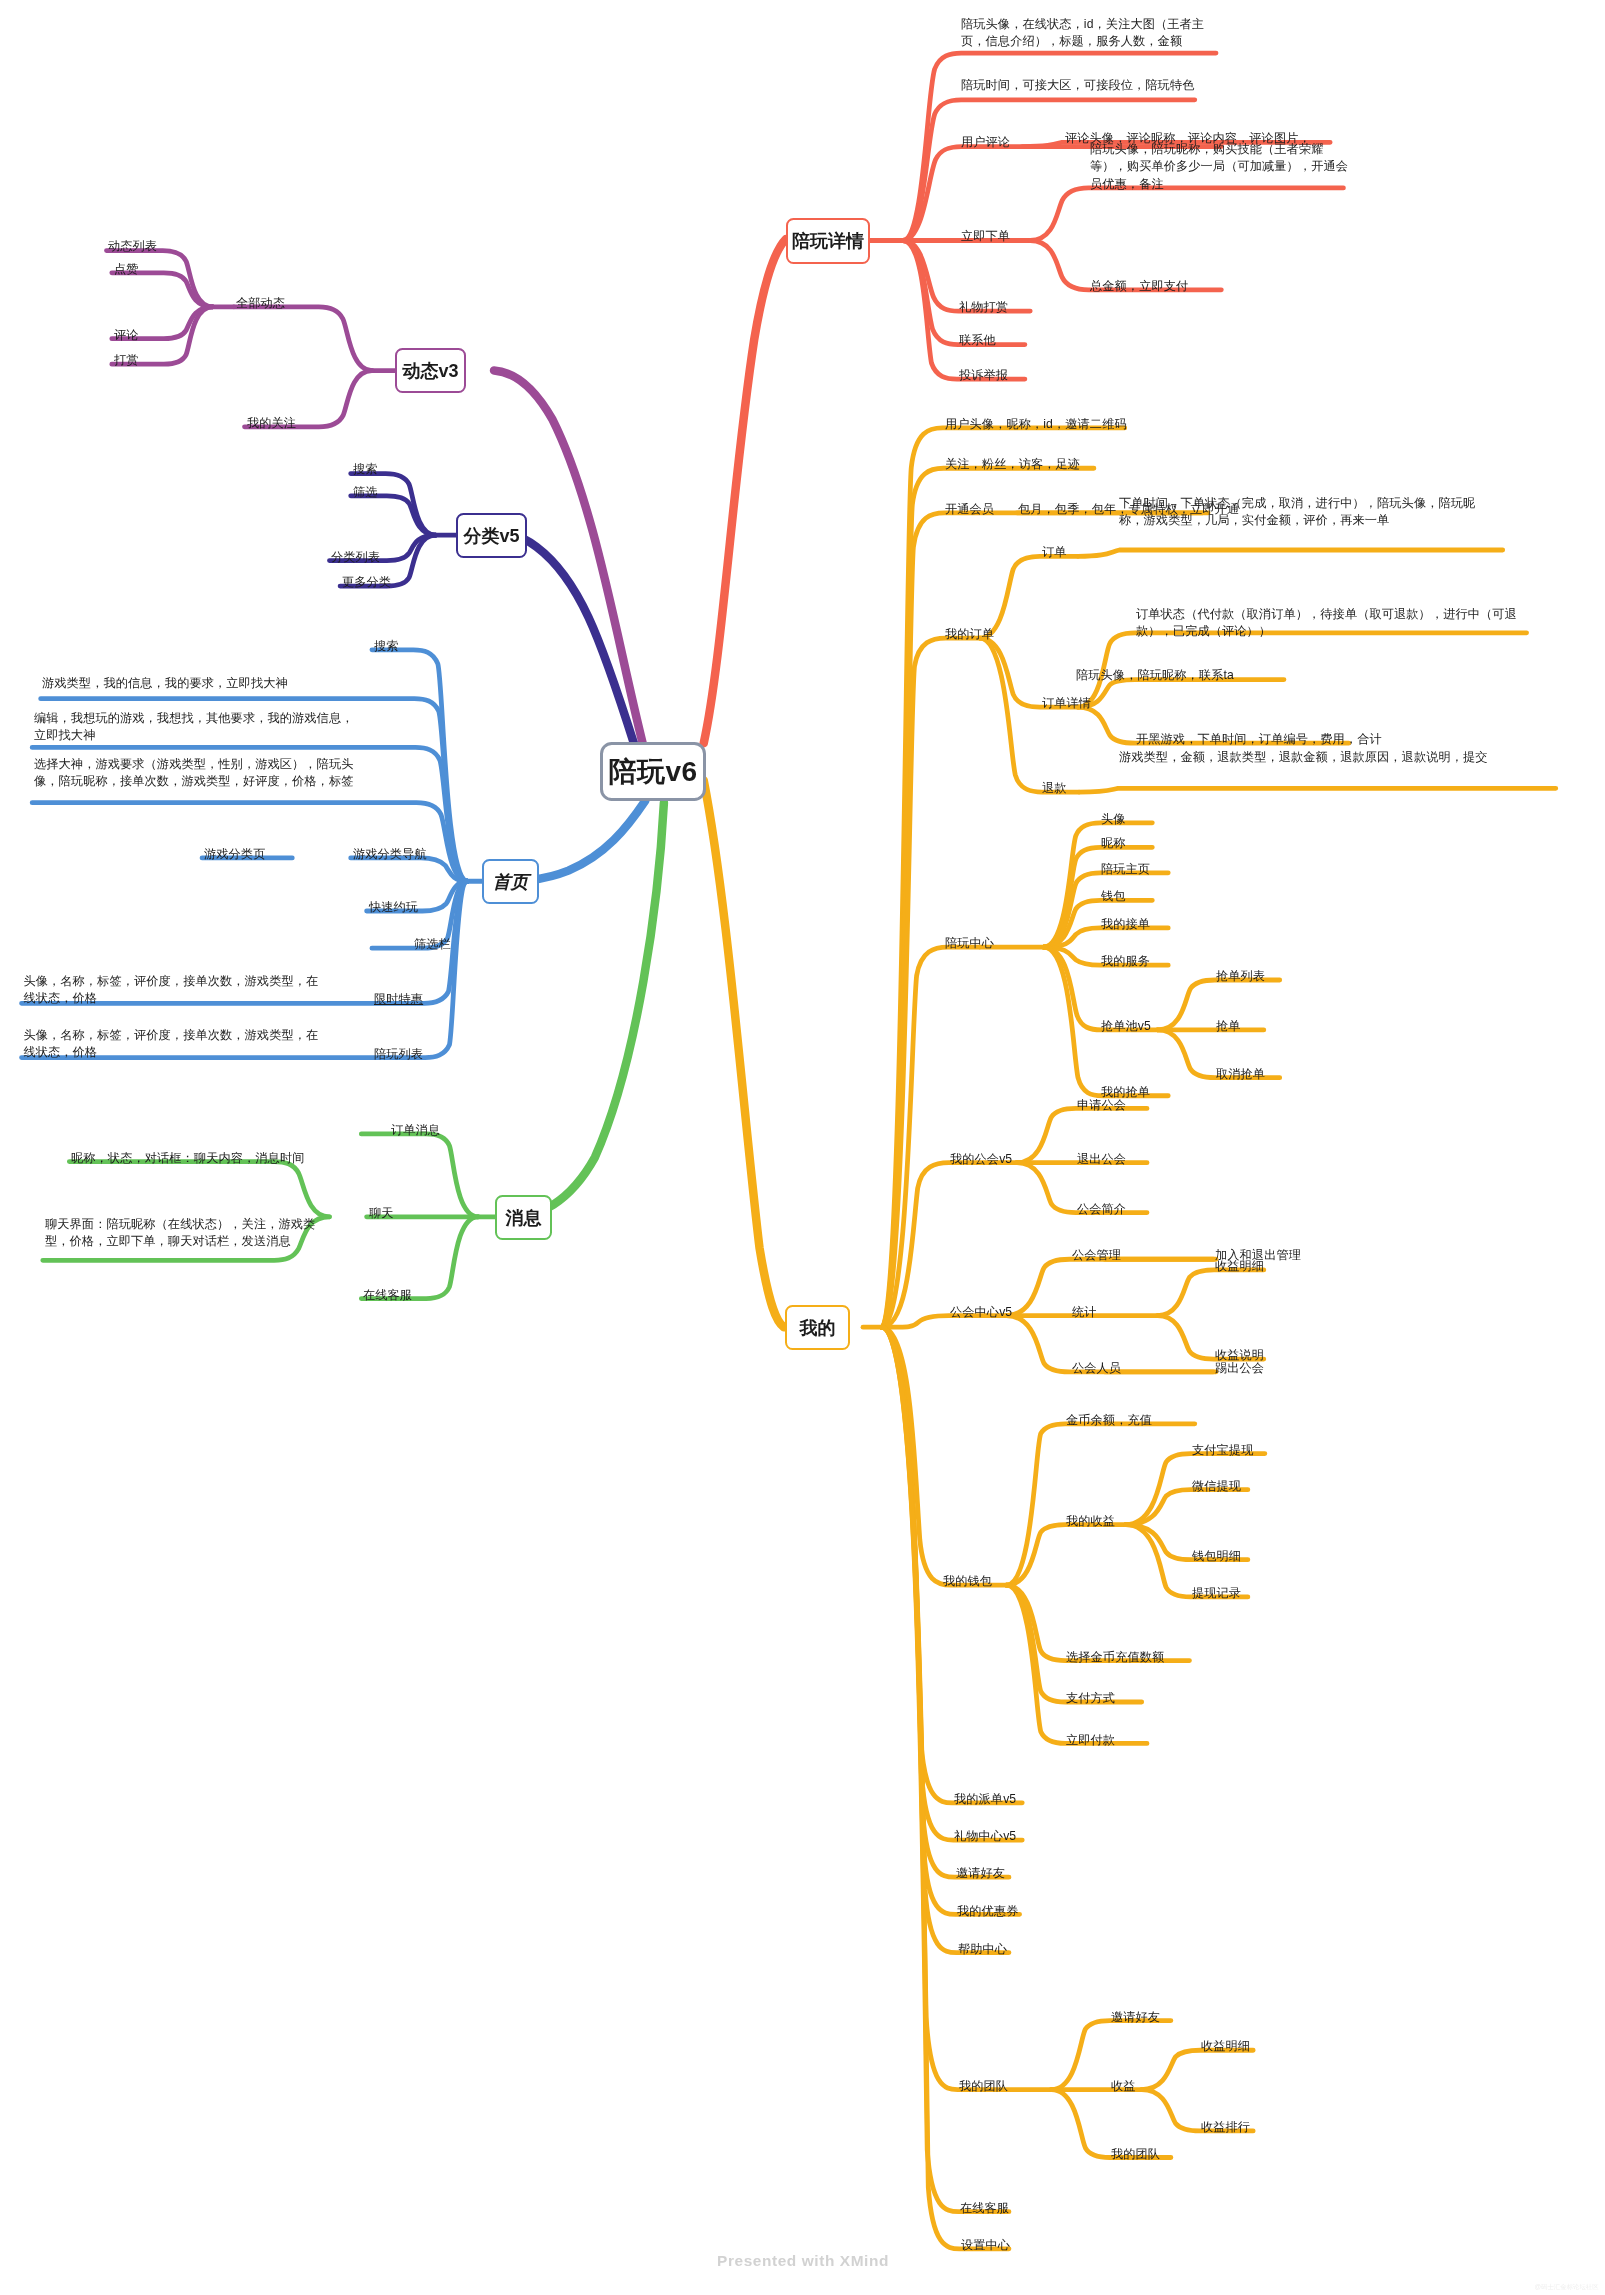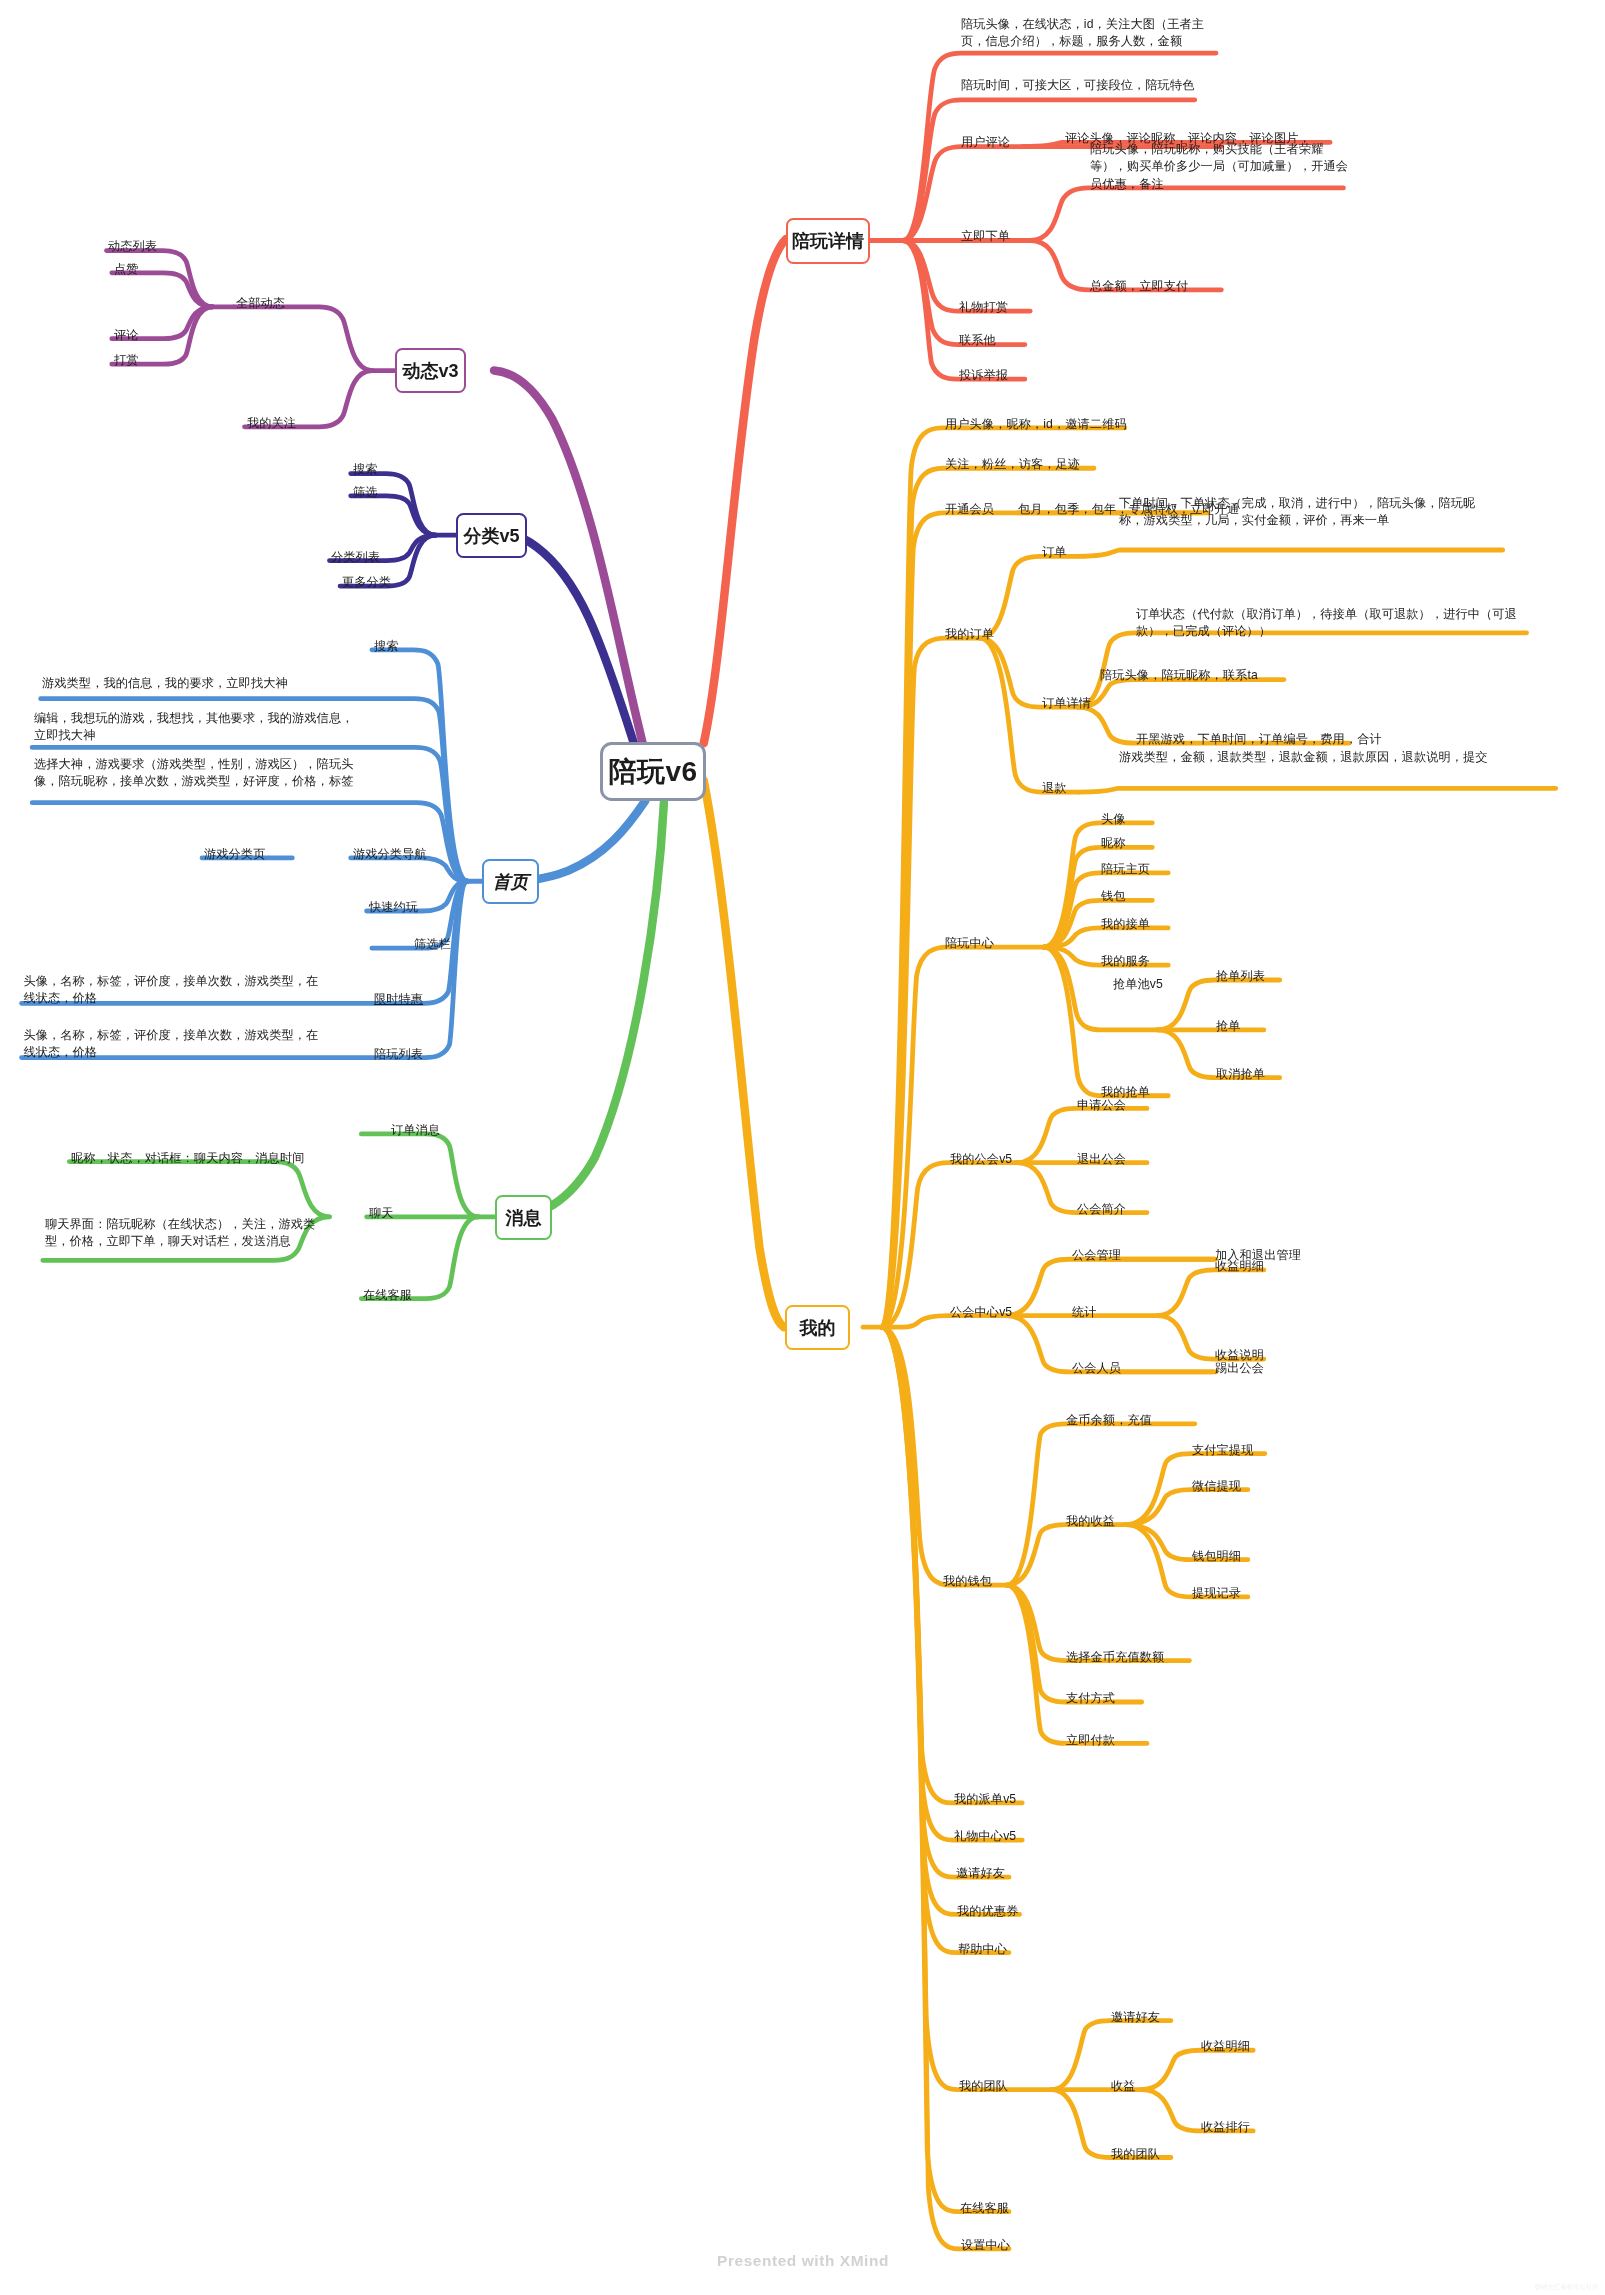--- a/index.html
+++ b/index.html
@@ -280,36 +280,36 @@
   <div class="node leaf left" style="left:945px;top:501px;width:85px;">开通会员</div>
   <div class="node leaf left" style="left:1018px;top:501px;width:223px;">包月，包季，包年，专属特权，立即开通</div>
 
   <div class="node leaf left" style="left:945px;top:626px;width:85px;">我的订单</div>
 
   <div class="node leaf left" style="left:1042px;top:544px;width:53px;">订单</div>
   <div class="node leaf left" style="left:1119px;top:495px;width:366px;">下单时间，下单状态（完成，取消，进行中），陪玩头像，陪玩昵称，游戏类型，几局，实付金额，评价，再来一单</div>
 
   <div class="node leaf left" style="left:1042px;top:695px;width:74px;">订单详情</div>
   <div class="node leaf left" style="left:1136px;top:606px;width:388px;">订单状态（代付款（取消订单），待接单（取可退款），进行中（可退款），已完成（评论））</div>
-  <div class="node leaf left" style="left:1100px;top:667px;width:223px;">陪玩头像，陪玩昵称，联系ta</div>
+  <div class="node leaf left" style="left:1076px;top:667px;width:223px;">陪玩头像，陪玩昵称，联系ta</div>
   <div class="node leaf left" style="left:1136px;top:731px;width:255px;">开黑游戏，下单时间，订单编号，费用，合计</div>
 
   <div class="node leaf left" style="left:1042px;top:780px;width:53px;">退款</div>
   <div class="node leaf left" style="left:1119px;top:749px;width:419px;">游戏类型，金额，退款类型，退款金额，退款原因，退款说明，提交</div>
 
   <div class="node leaf left" style="left:945px;top:935px;width:85px;">陪玩中心</div>
 
   <div class="node leaf left" style="left:1101px;top:811px;width:74px;">头像</div>
   <div class="node leaf left" style="left:1101px;top:835px;width:74px;">昵称</div>
   <div class="node leaf left" style="left:1101px;top:861px;width:85px;">陪玩主页</div>
   <div class="node leaf left" style="left:1101px;top:888px;width:74px;">钱包</div>
   <div class="node leaf left" style="left:1101px;top:916px;width:85px;">我的接单</div>
   <div class="node leaf left" style="left:1101px;top:953px;width:85px;">我的服务</div>
 
-  <div class="node leaf left" style="left:1101px;top:976px;width:85px;margin-left:12px;">抢单池v5</div>
+  <div class="node leaf left" style="left:1101px;top:1018px;width:85px;">抢单池v5</div>
   <div class="node leaf left" style="left:1216px;top:968px;width:85px;">抢单列表</div>
   <div class="node leaf left" style="left:1216px;top:1018px;width:74px;">抢单</div>
   <div class="node leaf left" style="left:1216px;top:1066px;width:85px;">取消抢单</div>
 
   <div class="node leaf left" style="left:1101px;top:1084px;width:85px;">我的抢单</div>
 
   <div class="node leaf left" style="left:950px;top:1151px;width:96px;">我的公会v5</div>
   <div class="node leaf left" style="left:1077px;top:1097px;width:85px;">申请公会</div>
   <div class="node leaf left" style="left:1077px;top:1151px;width:85px;">退出公会</div>
   <div class="node leaf left" style="left:1077px;top:1201px;width:85px;">公会简介</div>

